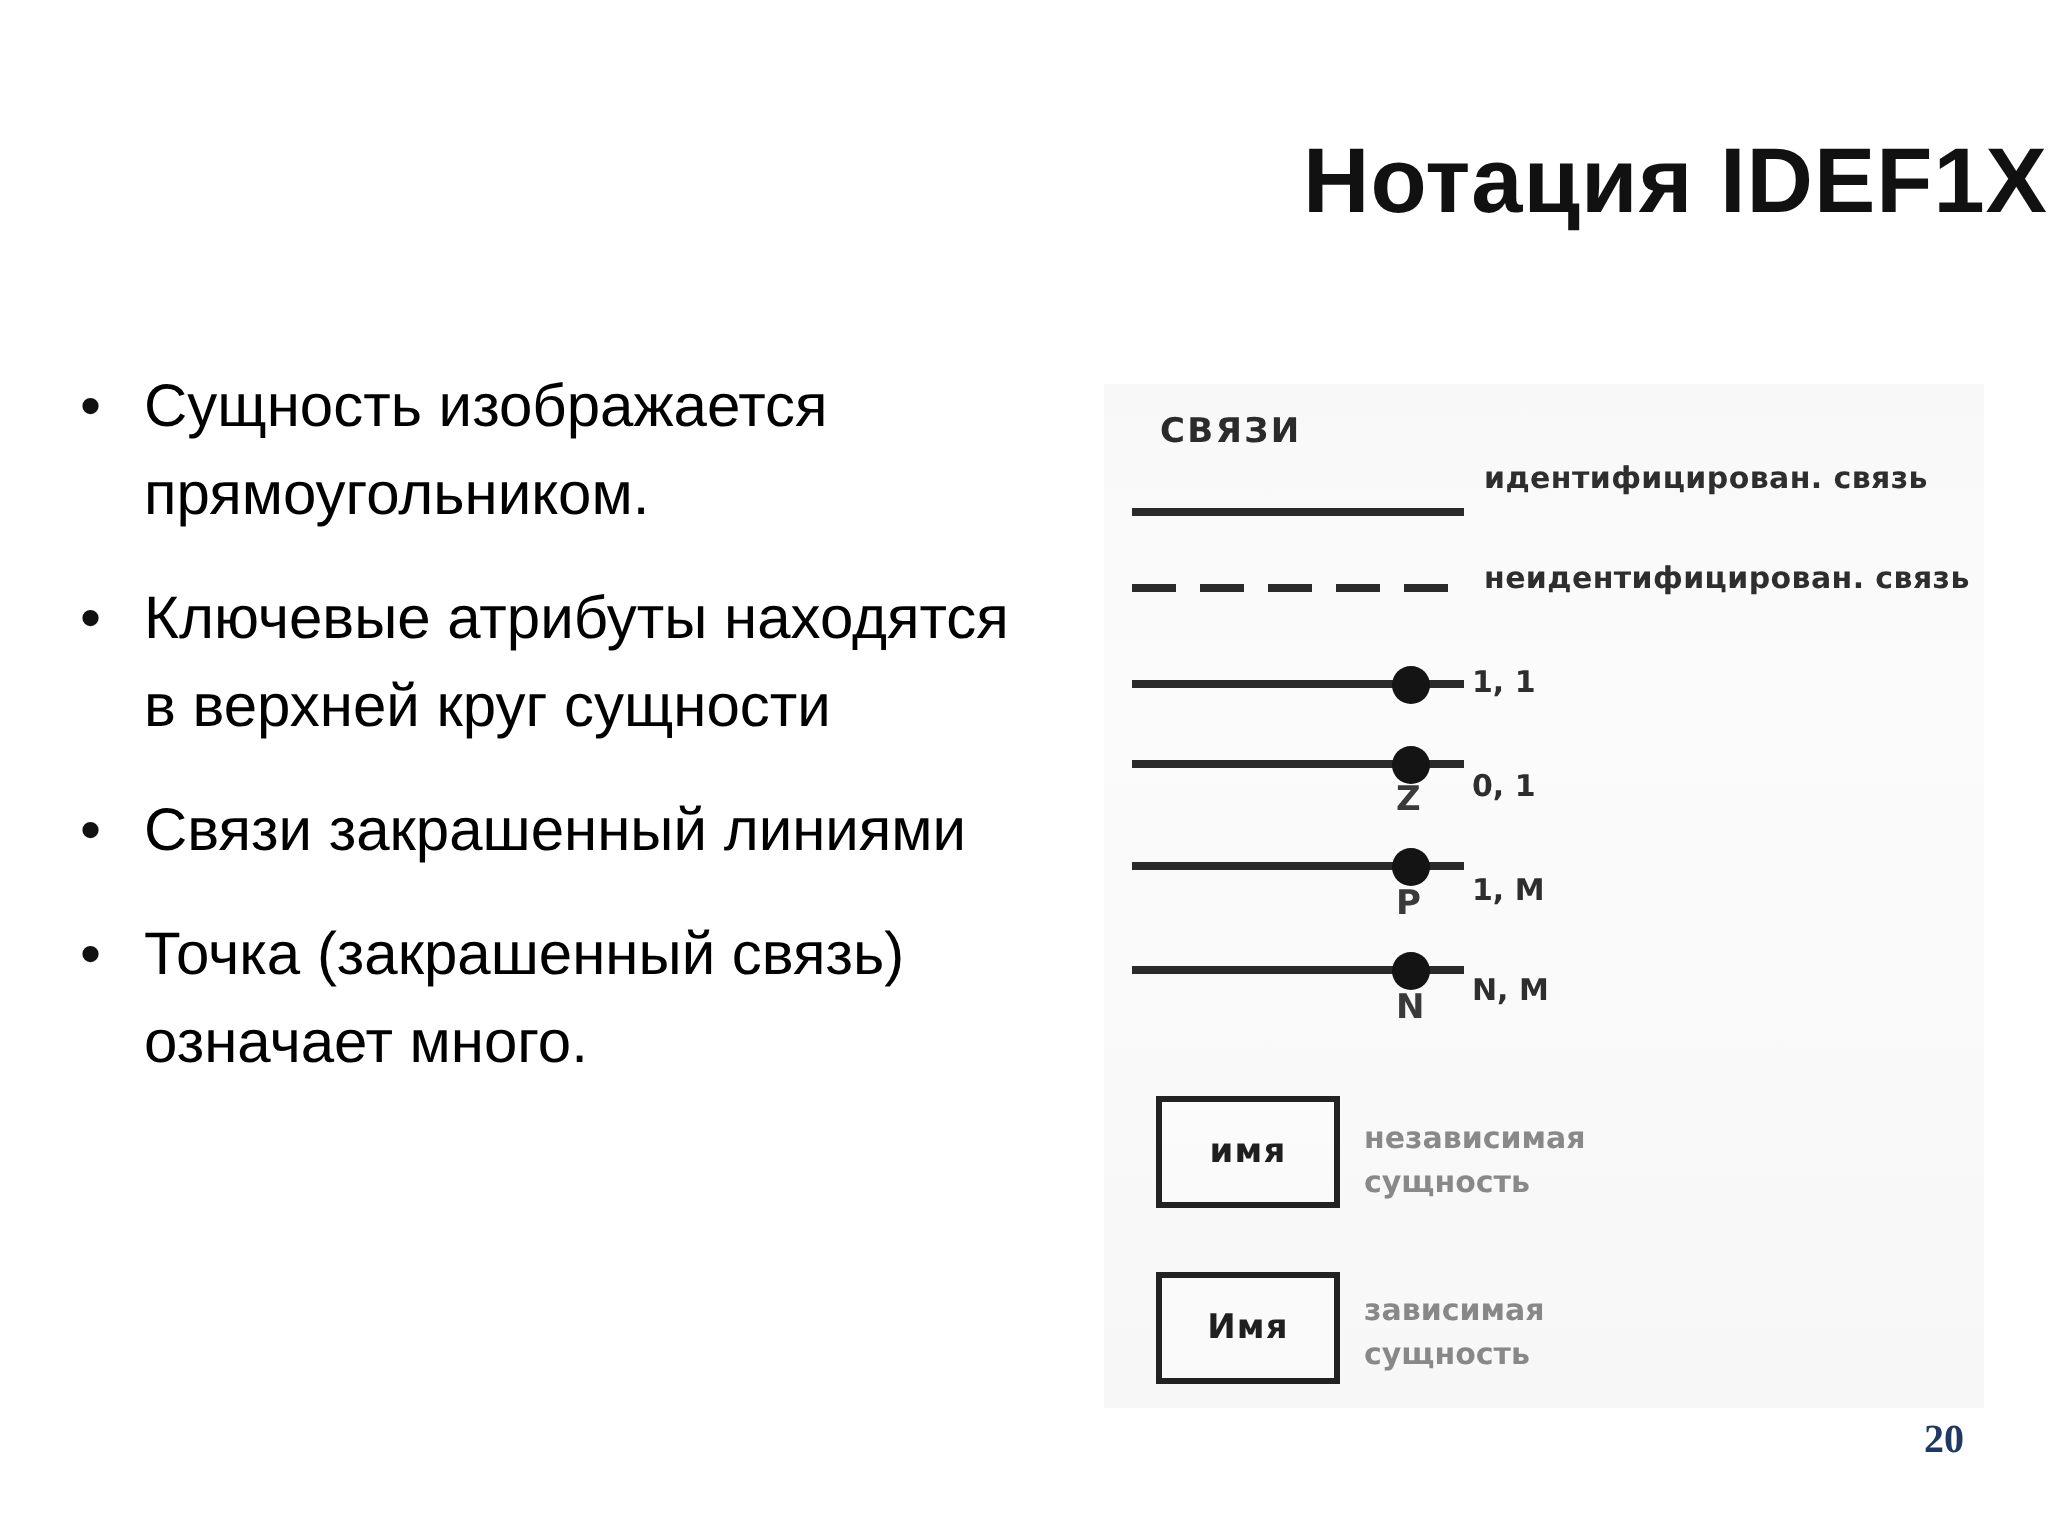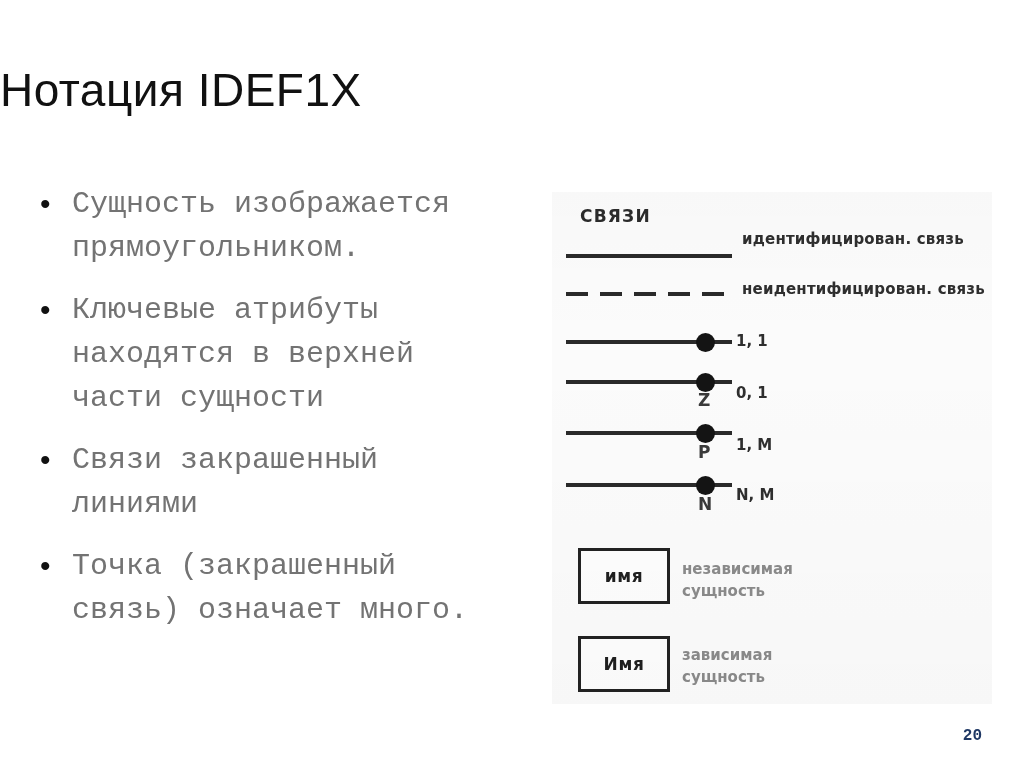--- a/index.html
+++ b/index.html
@@ -16,24 +16,24 @@
     font-family: "Liberation Sans", "DejaVu Sans", sans-serif;
     color: #0d0d0d;
   }
 
   
   #slide-title {
     position: absolute;
     left: 0;
     top: 62px;
     width: 1024px;
-    text-align: left;
+    text-align: right;
     font-size: 46px;
     line-height: 56px;
-    font-weight: 400;
+    font-weight: 700;
     letter-spacing: 0.5px;
     color: #111111;
     white-space: nowrap;
   }
 
   
   #bullet-list {
     position: absolute;
     left: 34px;
     top: 182px;
@@ -50,22 +50,21 @@
     font-size: 30px;
     line-height: 44px;
     text-align: left;
     padding-left: 6px;
     color: #111111;
   }
   .bullet-text {
     flex: 1 1 auto;
     font-size: 30px;
     line-height: 44px;
-    color: #737373;
-    font-family: Liberation Mono, monospace;
+    color: #000000;
   }
 
   
   #diagram {
     position: absolute;
     left: 552px;
     top: 192px;
     width: 440px;
     height: 512px;
     background: #fbfbfb;
@@ -155,42 +154,42 @@
     line-height: 22px;
     color: #8a8a8a;
     white-space: nowrap;
     font-family: "DejaVu Sans", sans-serif;
   }
 
   
   #page-number {
     position: absolute;
     right: 42px;
-    bottom: 22px;
-    font-size: 16px;
+    bottom: 35px;
+    font-size: 20px;
     font-weight: 700;
     color: #1f3864;
-    font-family: Liberation Mono, monospace;
+    font-family: Liberation Serif, serif;
   }
 </style>
 </head>
 <body>
 
 <div id="slide-title">Нотация IDEF1X</div>
 
 <div id="bullet-list">
 
   <div class="bullet-item">
     <span class="bullet-marker">•</span>
     <span class="bullet-text">Сущность изображается прямоугольником.</span>
   </div>
 
   <div class="bullet-item">
     <span class="bullet-marker">•</span>
-    <span class="bullet-text">Ключевые атрибуты находятся в верхней части сущности</span>
+    <span class="bullet-text">Ключевые атрибуты находятся в верхней круг сущности</span>
   </div>
 
   <div class="bullet-item">
     <span class="bullet-marker">•</span>
     <span class="bullet-text">Связи закрашенный линиями</span>
   </div>
 
   <div class="bullet-item">
     <span class="bullet-marker">•</span>
     <span class="bullet-text">Точка (закрашенный связь) означает много.</span>

